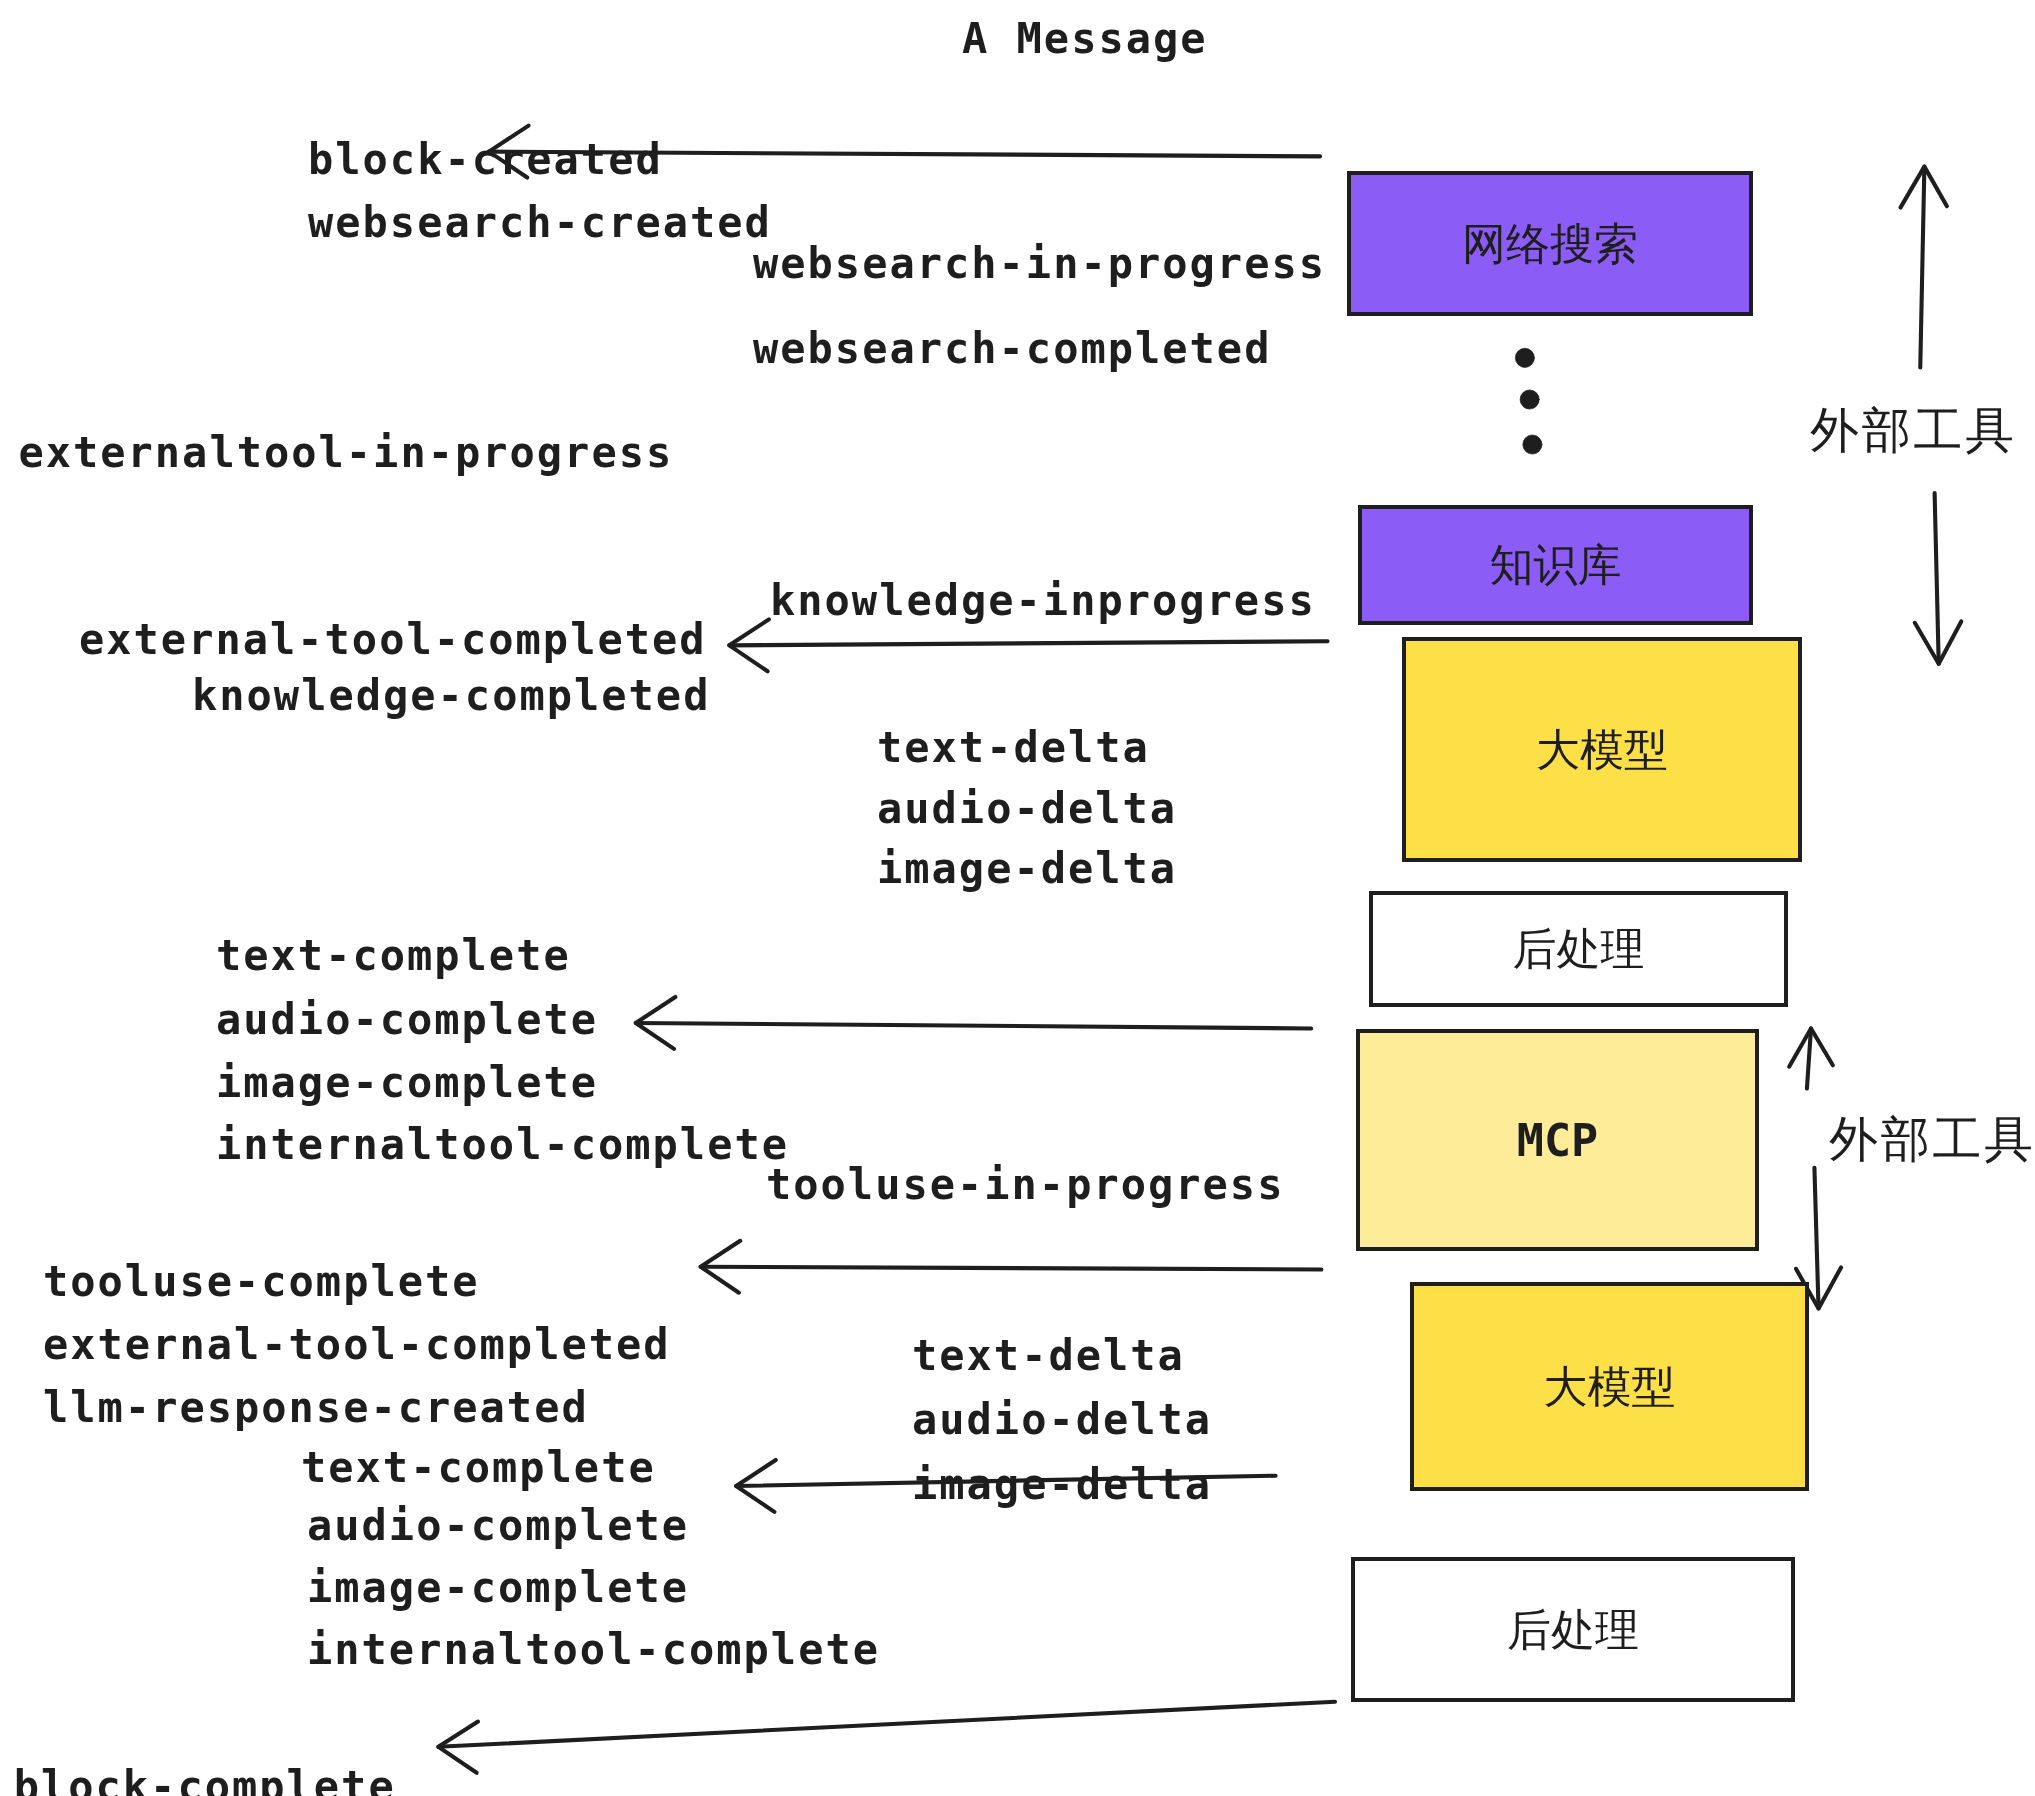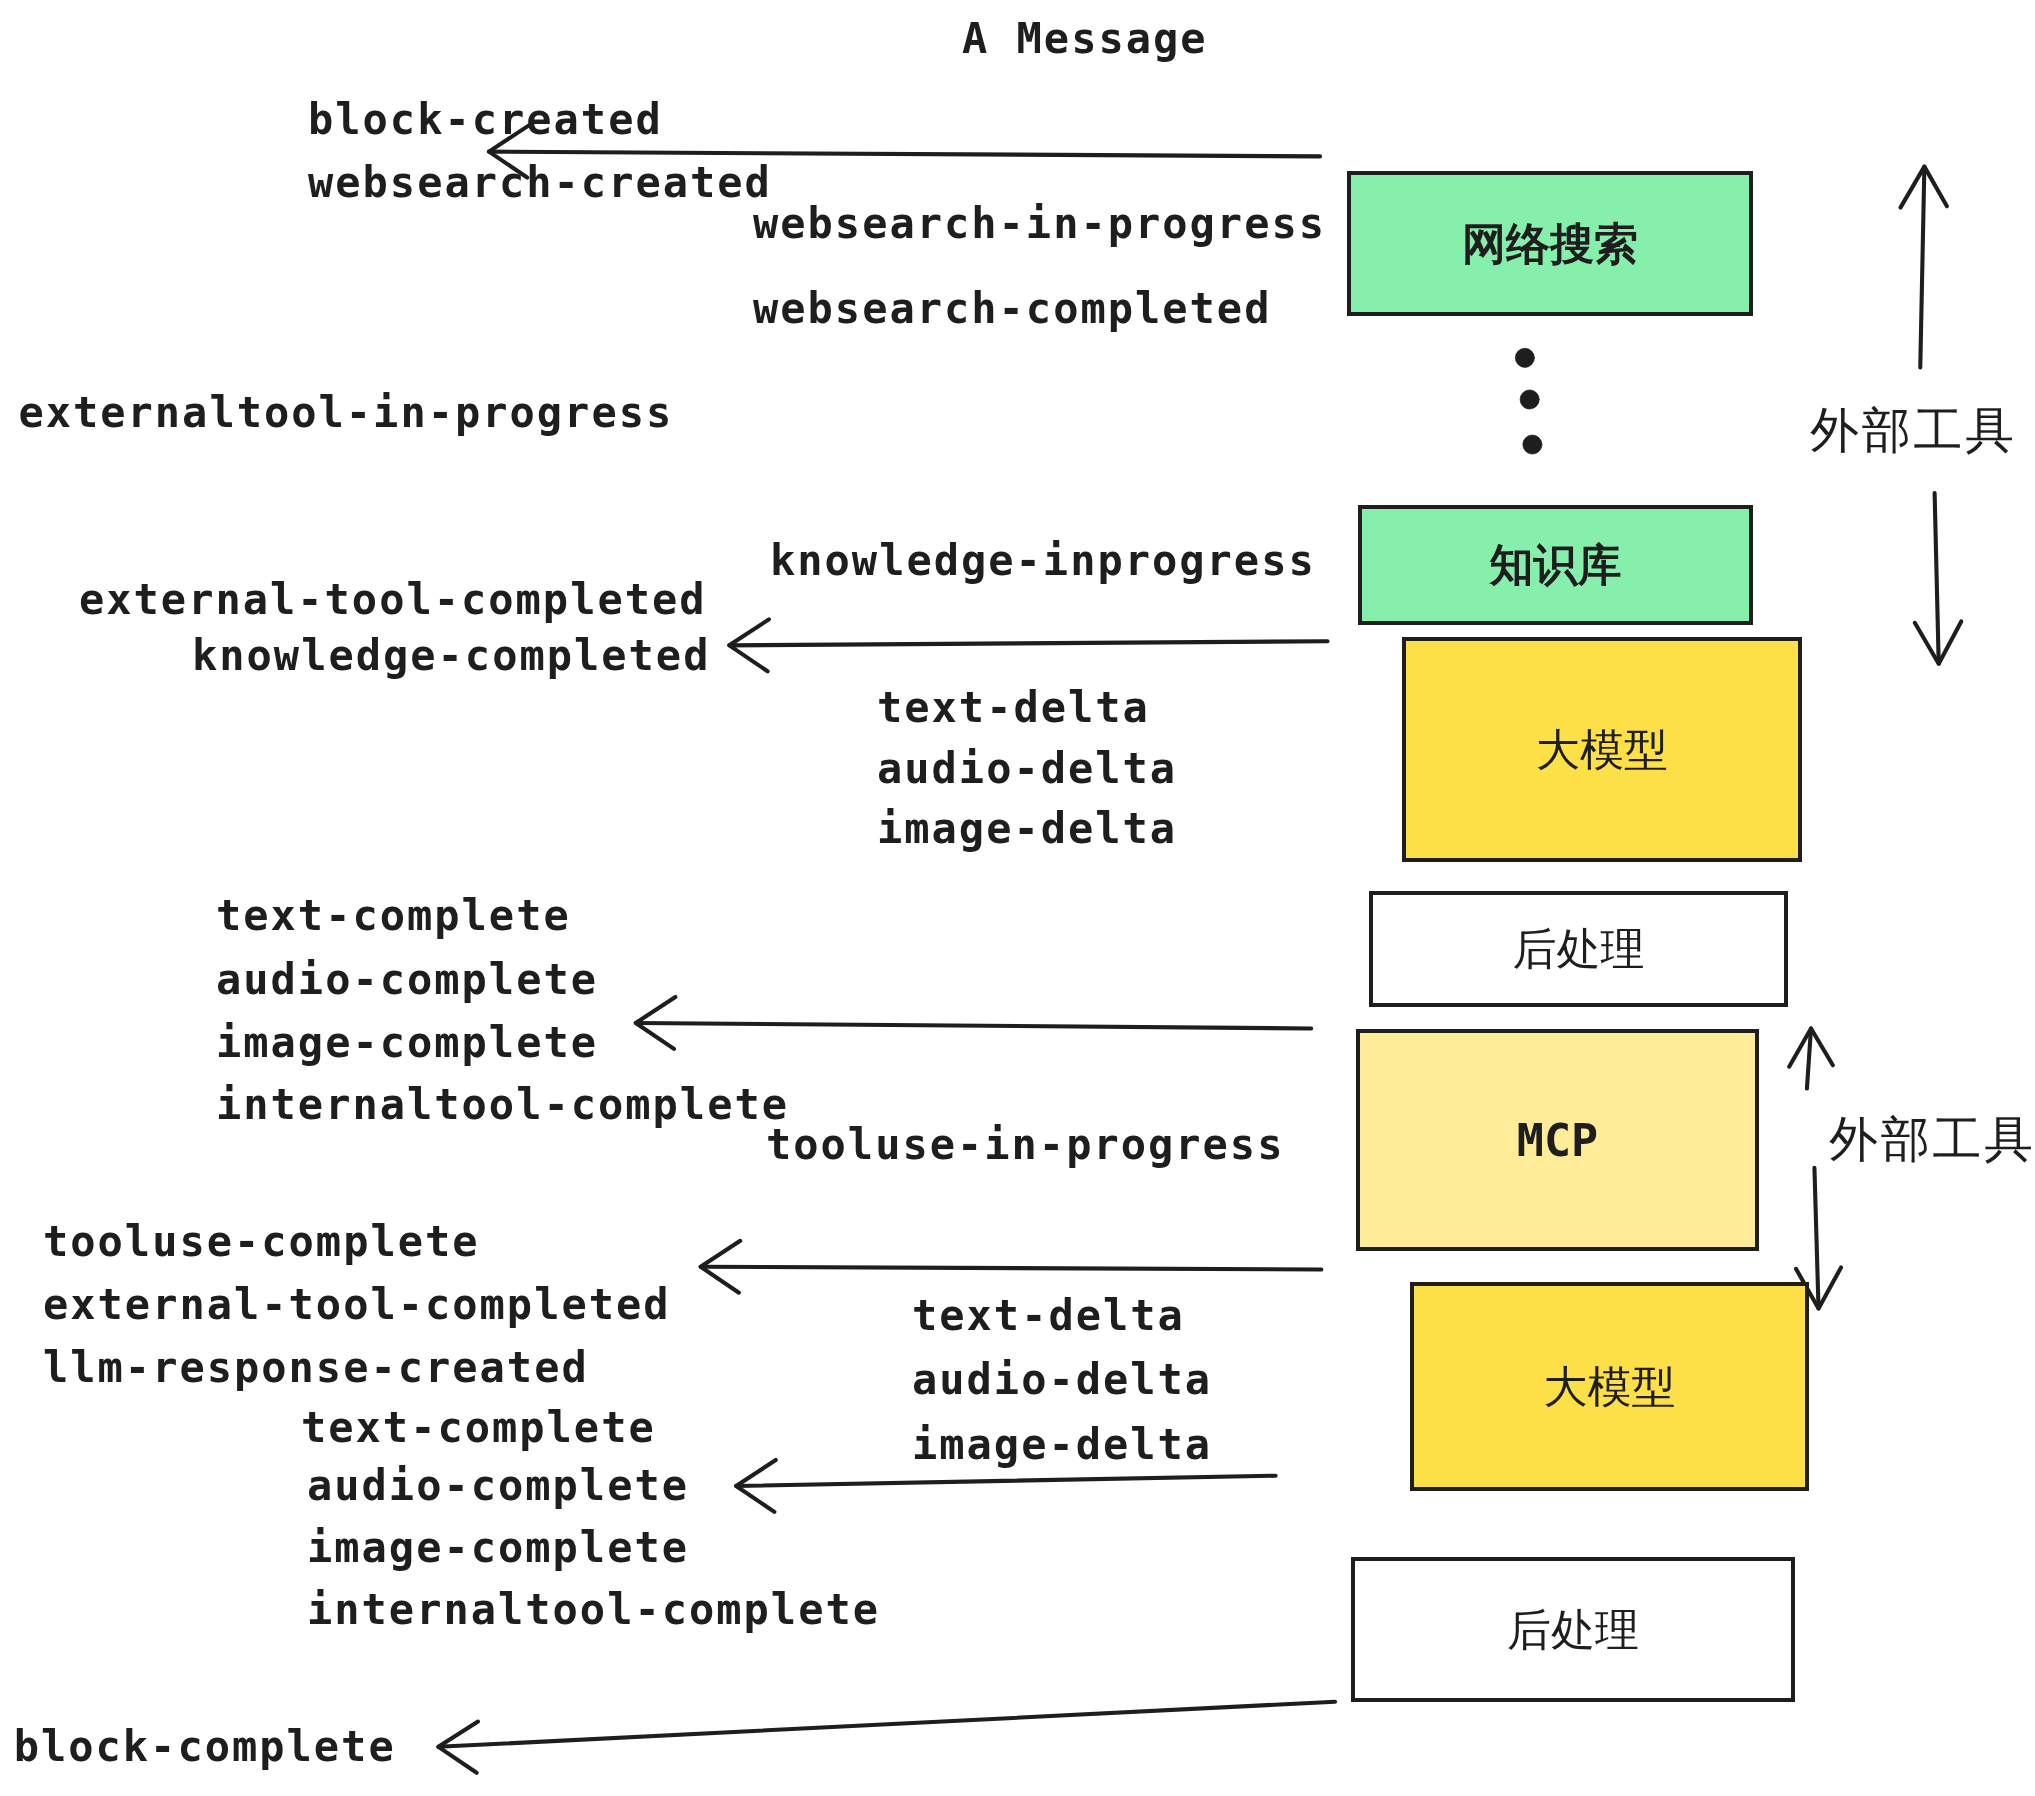--- a/index.html
+++ b/index.html
@@ -12,30 +12,31 @@
   .arrow-layer * { stroke:#1e1e1e; }
   .title {
     position:absolute; left:962px; top:15px;
     font:bold 42px/1.15 "DejaVu Sans Mono", monospace; letter-spacing:2px;
     white-space:nowrap;
   }
   .evt {
     position:absolute;
     font:bold 42px/1.12 "DejaVu Sans Mono", monospace; letter-spacing:2px;
     white-space:nowrap;
+    margin-top:40px;
   }
   .box {
     position:absolute; box-sizing:border-box;
     border:4.1px solid #1e1e1e;
     display:flex; align-items:center; justify-content:center;
     font:500 44px/1 "DejaVu Sans", sans-serif;
     white-space:nowrap;
   }
   .box.mono-label { font:bold 45px/1 "DejaVu Sans Mono", monospace; }
-  .fill-pink   { background:#86efac;font-weight:bold; }
+  .fill-pink   { background:#8b5cf6; }
   .fill-green  { background:#fde047;margin-left:46px; }
   .fill-yellow { background:#ffec99; }
   .fill-white  { background:#ffffff;text-align:center; }
   .side-label {
     position:absolute;
     font:500 49px/1.1 "DejaVu Sans", sans-serif; letter-spacing:2.7px;
     white-space:nowrap;
   }
 </style>
 </head>

